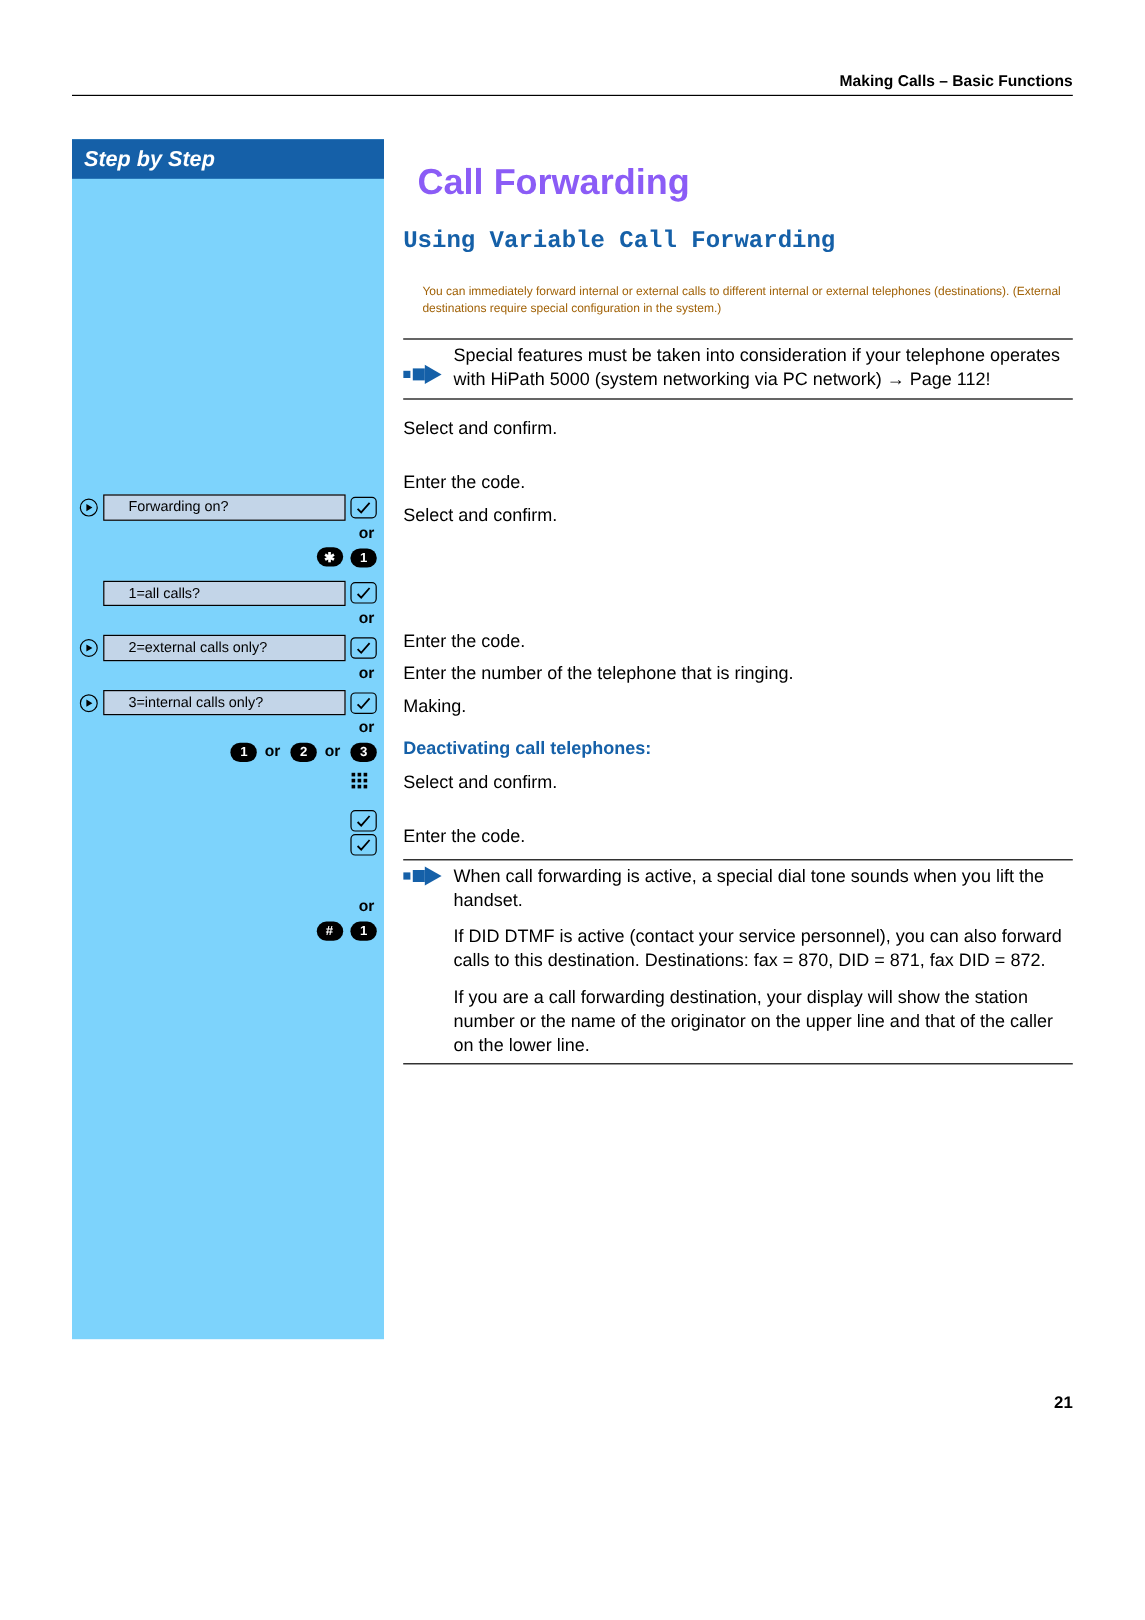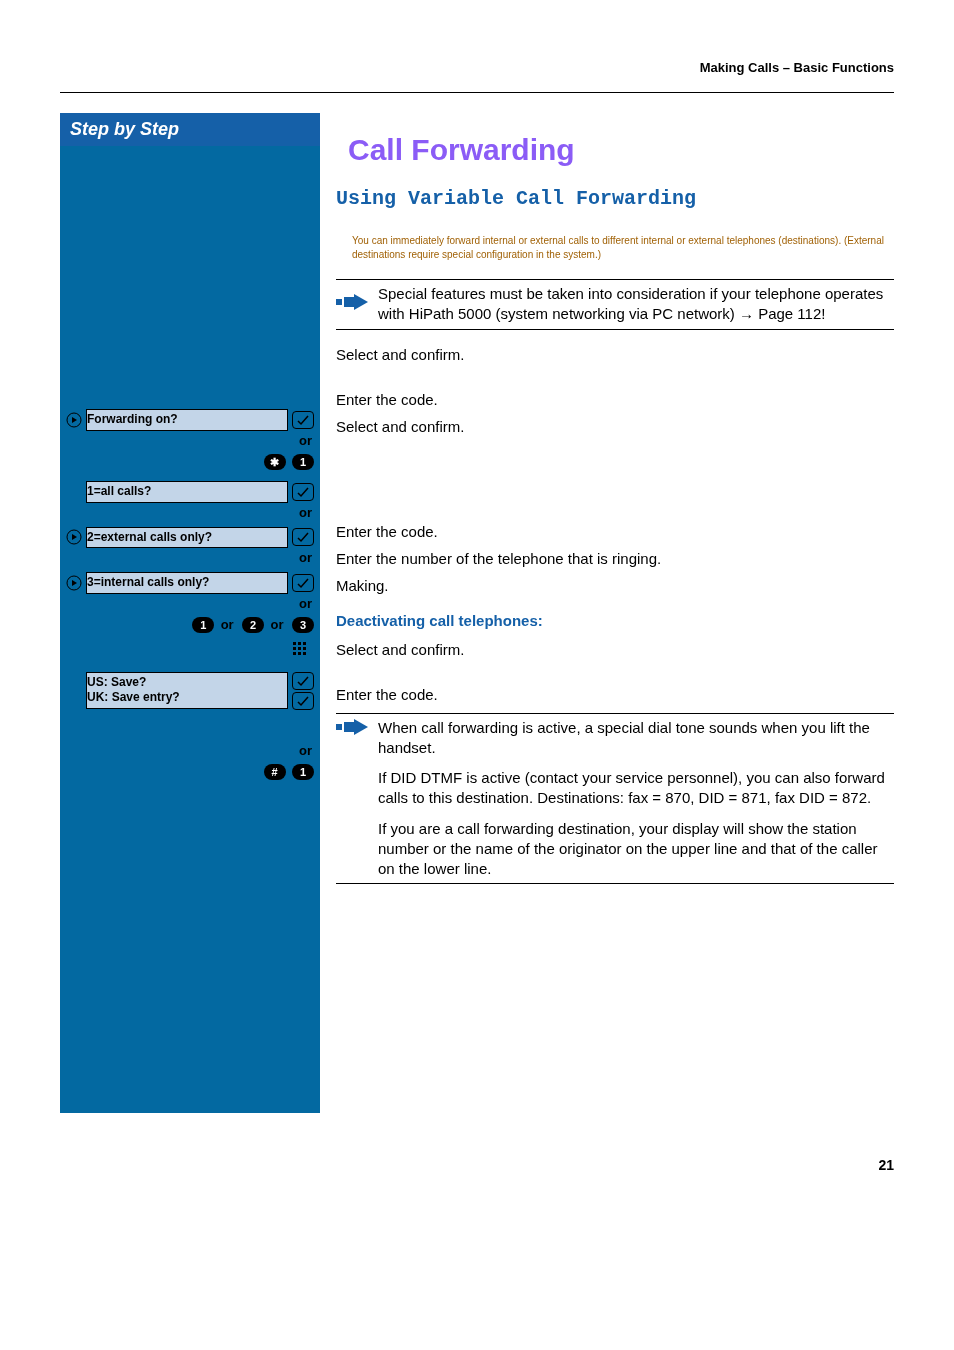--- a/index.html
+++ b/index.html
@@ -9,30 +9,30 @@
     width: 954px;
   }
   .page {
     padding: 60px 60px 40px 60px;
   }
   .header-section {
     text-align: right;
     font-size: 13px;
     font-weight: bold;
     border-bottom: 1px solid #000;
-    padding-bottom: 17px;
-    margin-bottom: 20px;
+    padding-bottom: 4px;
+    margin-bottom: 36px;
   }
   .layout {
     display: flex;
     gap: 16px;
   }
   .left-col {
     width: 260px;
-    background: #0369a1;
+    background: #7dd3fc;
     padding: 0;
     min-height: 1000px;
   }
   .left-header {
     background: #1560a8;
     color: #fff;
     font-weight: bold;
     font-size: 18px;
     padding: 6px 10px;
     font-style: italic;
@@ -62,21 +62,21 @@
     margin: 18px 0 12px 0;
   }
   p.body-text {
     font-size: 10px;
     line-height: 1.35;
     color: #a16207;
     margin: 0 0 18px 16px;
   }
   .note-box {
     display: flex;
-    align-items: center;
+    align-items: flex-end;
     border-top: 1px solid #000;
     border-bottom: 1px solid #000;
     padding: 4px 0;
     margin-bottom: 16px;
     font-size: 15px;
     line-height: 1.35;
   }
   .note-icon {
     width: 34px;
     flex-shrink: 0;
@@ -91,22 +91,22 @@
     display: flex;
     align-items: center;
     justify-content: flex-end;
     padding: 3px 6px 0 6px;
   }
   .left-row.align-start { align-items: flex-start; }
   .display-box {
     border: 1px solid #000;
     background: #c3d5e8;
     font-size: 12px;
-    font-weight: bold;
-    padding: 2px 0;
+    font-weight: normal;
+    padding: 2px 20px;
     flex: 1;
     margin-right: 4px;
     line-height: 1.3;
   }
   .scroll-arrow {
     width: 16px;
     height: 16px;
     margin-right: 4px;
     flex-shrink: 0;
     display: inline-flex;
@@ -264,24 +264,20 @@
               <rect x="6" y="11" width="3" height="3" fill="#000"></rect>
               <rect x="11" y="11" width="3" height="3" fill="#000"></rect>
           </svg>
         </span>
       </div>
 
       <div style="height:6px"></div>
 
       <div class="left-row align-start">
         <span class="scroll-spacer"></span>
-        <div class="display-box">
-          <span>US: Save?</span><br>
-          <span>UK: Save entry?</span>
-        </div>
         <div>
           <span class="check-box" style="margin-bottom:2px">
             <svg width="14" height="12">
                 <polyline points="2,7 5,10 12,2" fill="none" stroke="#000" stroke-width="1.5"></polyline>
               </svg>
           </span><br>
           <span class="check-box">
             <svg width="14" height="12">
                 <polyline points="2,7 5,10 12,2" fill="none" stroke="#000" stroke-width="1.5"></polyline>
               </svg>

